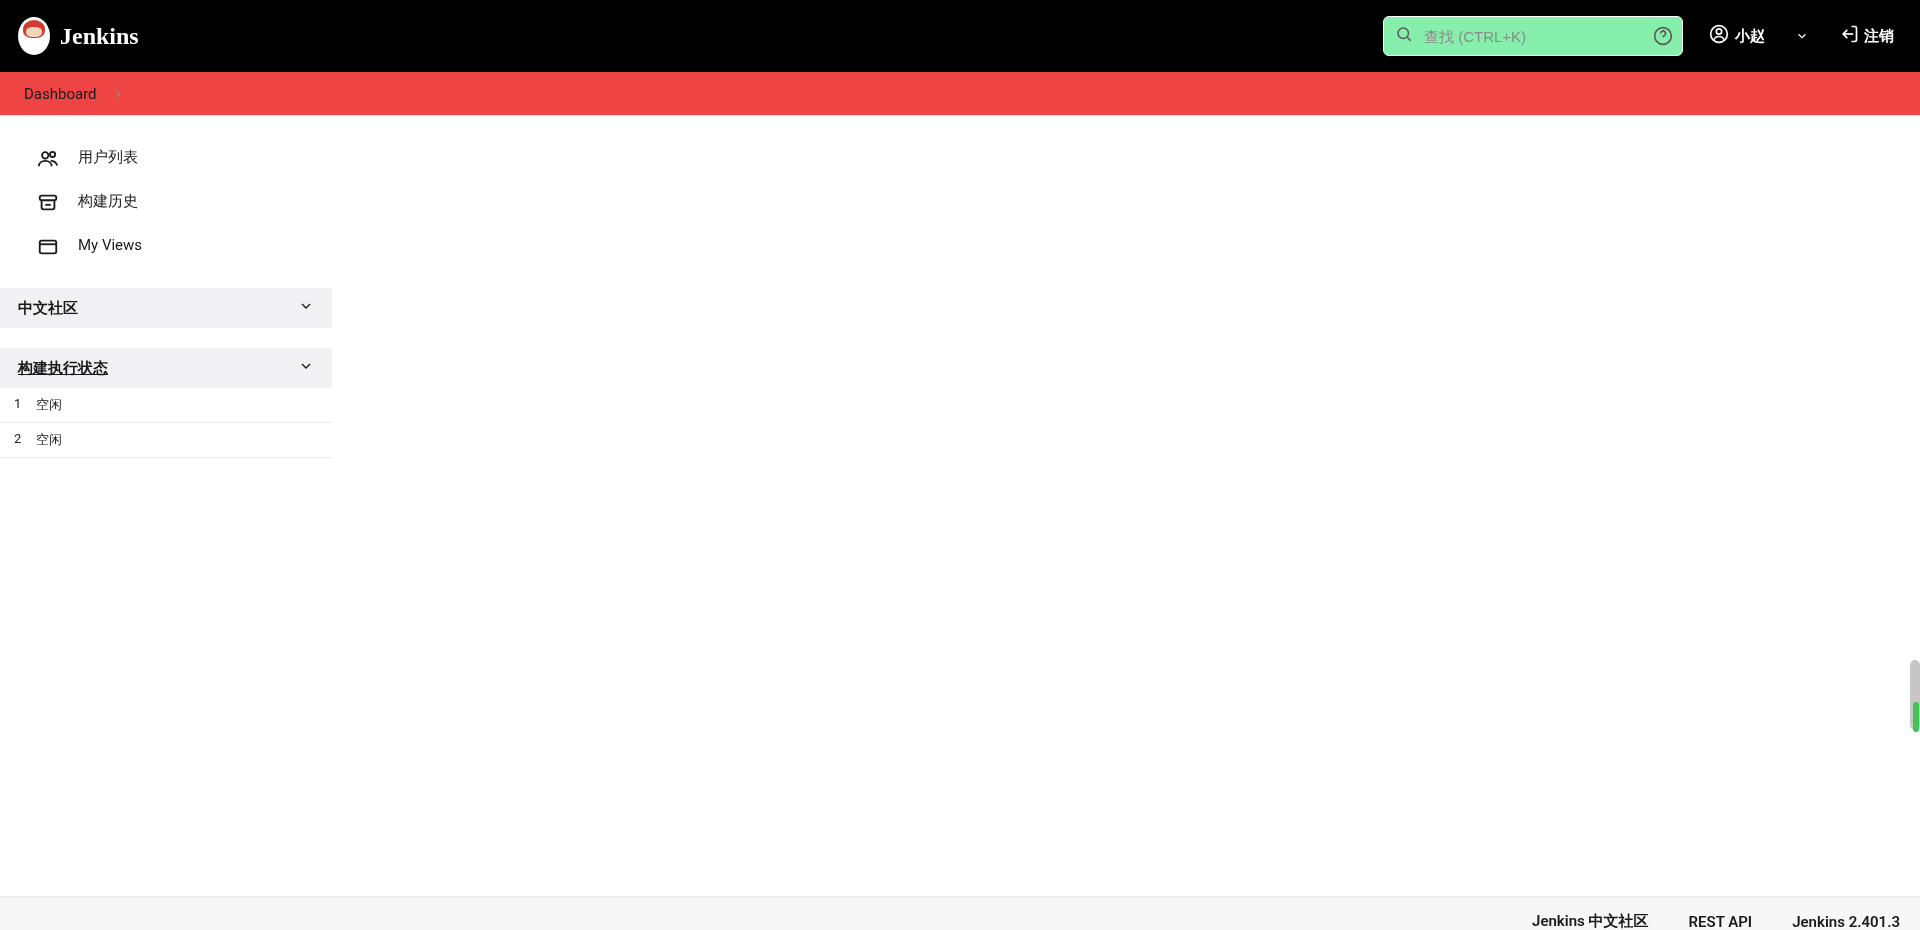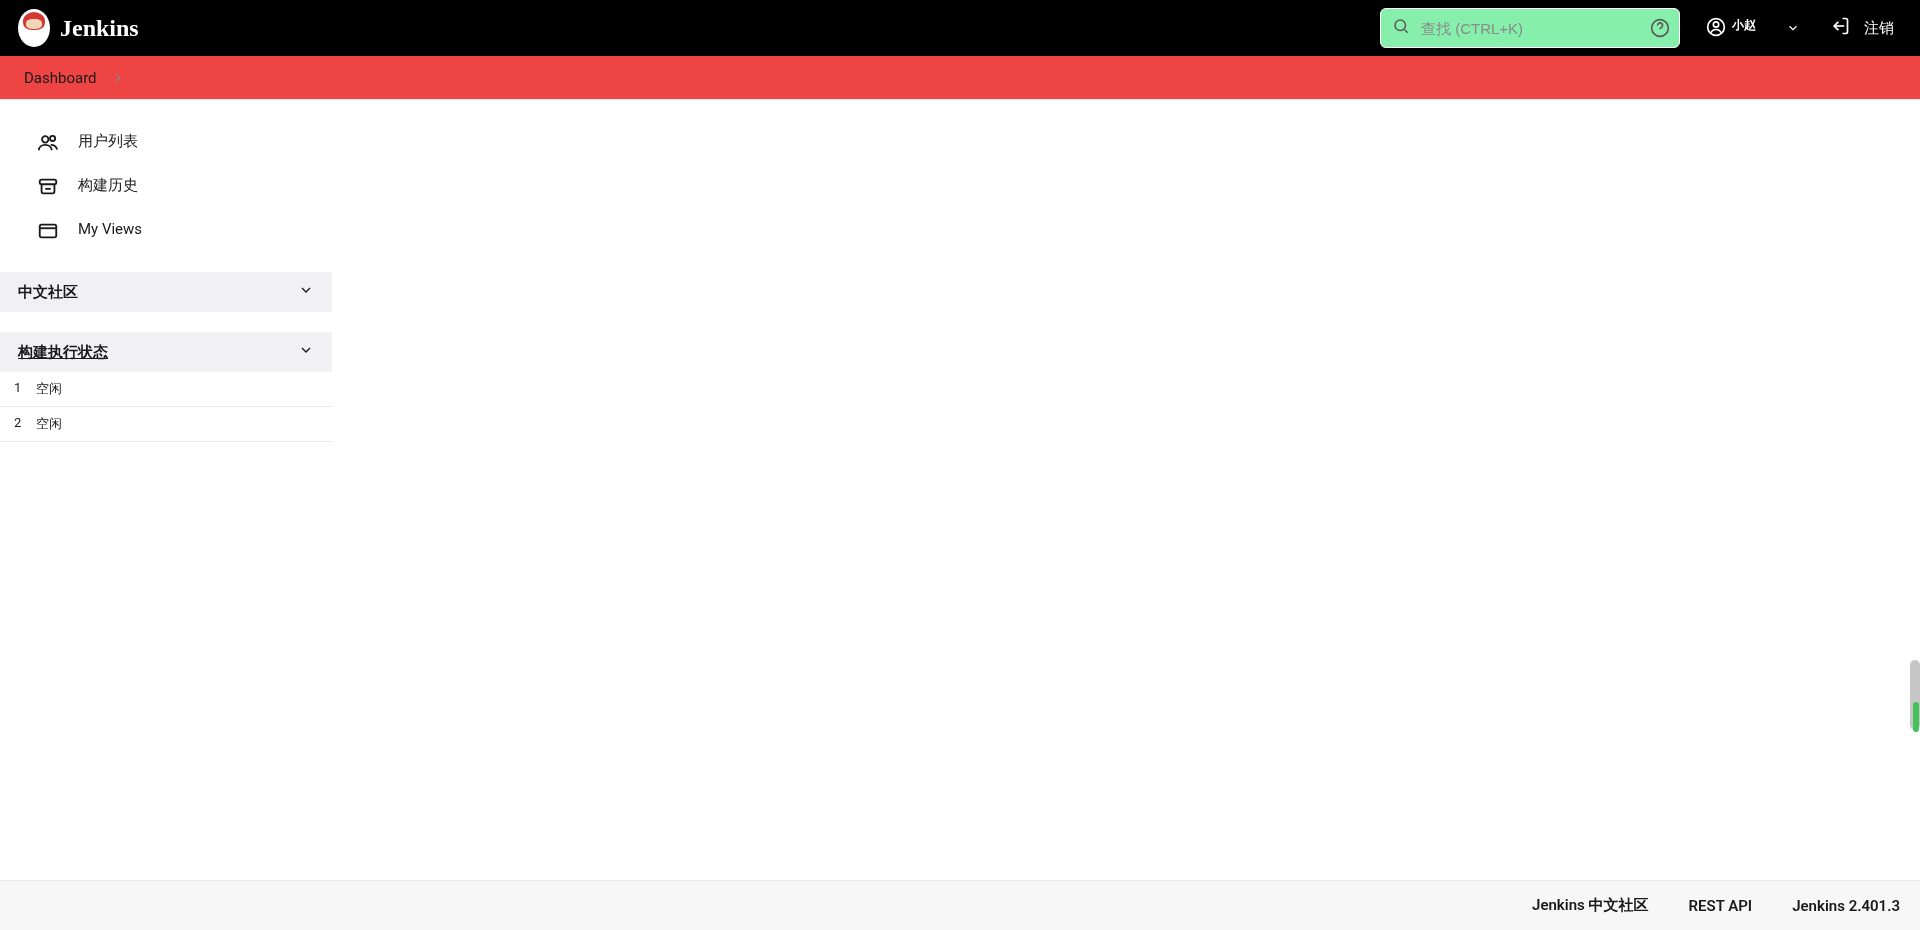--- a/index.html
+++ b/index.html
@@ -1,36 +1,36 @@
 <!DOCTYPE html>
 <html><head>
   <meta charset="utf-8">
   <style>
     * { margin: 0; padding: 0; box-sizing: border-box; }
     body { font-family: -apple-system, BlinkMacSystemFont, "Segoe UI", Roboto, Helvetica, Arial, sans-serif; background: #fff; color: #333; }
 
     
-    .header { background: #000; height: 56px; display: flex; align-items: center; padding: 0 18px; gap: 18px; }
+    .header { background: #000; height: 72px; display: flex; align-items: center; padding: 0 18px; gap: 18px; }
     .logo-area { display: flex; align-items: center; gap: 10px; cursor: pointer; }
     .logo-img { width: 32px; height: 38px; background: #fff; border-radius: 50%; position: relative; overflow: hidden; }
     .logo-img::before { content: ""; position: absolute; top: 3px; left: 5px; right: 5px; height: 18px; background: #d33833; border-radius: 50% 50% 40% 40%; }
     .logo-img::after { content: ""; position: absolute; top: 10px; left: 8px; right: 8px; height: 10px; background: #f0d6b7; border-radius: 40%; }
     .logo-text { color: #fff; font-size: 24px; font-weight: 700; font-family: Georgia, serif; }
 
     .header-spacer { flex: 1; }
 
     .search-wrap { position: relative; width: 300px; }
     .search-box { width: 100%; background: #86efac; border: 1px solid #fff; border-radius: 6px; height: 40px; padding: 0 44px 0 40px; font-size: 15px; color: #333; }
     .search-box::placeholder { color: #8a8a8a; }
     .search-icon-wrap { position: absolute; left: 12px; top: 50%; transform: translateY(-50%); color: #5a5a5a; }
     .help-icon-wrap { position: absolute; right: 10px; top: 50%; transform: translateY(-50%); color: #5a5a5a; cursor: pointer; display: flex; align-items: center; justify-content: center; }
 
-    .user-link { display: flex; align-items: flex-start; gap: 6px; color: #fff; font-size: 12px; font-weight: 600; cursor: pointer; padding: 6px 8px; border-radius: 6px; }
+    .user-link { display: flex; align-items: center; gap: 6px; color: #fff; font-size: 15px; font-weight: 600; cursor: pointer; padding: 6px 8px; border-radius: 6px; }
     .caret { display: flex; align-items: center; cursor: pointer; padding: 4px; }
-    .logout-link { display: flex; align-items: center; gap: 14px; color: #fff; font-size: 15px; font-weight: 400; cursor: pointer; padding: 6px 8px; border-radius: 6px; }
+    .logout-link { display: flex; align-items: center; gap: 5px; color: #fff; font-size: 15px; font-weight: 700; cursor: pointer; padding: 6px 8px; border-radius: 6px; }
 
     
     .breadcrumb-bar { background: #ef4444; border-bottom: 1px solid #eaeaea; height: 44px; display: flex; align-items: center; padding: 0 18px; }
     .breadcrumb-item { font-size: 15px; color: #1a1a1a; cursor: pointer; padding: 4px 6px; border-radius: 4px; }
     .breadcrumb-chevron { margin-left: 8px; color: #8a8a8a; display: flex; align-items: center; cursor: pointer; }
 
     
     .body { display: flex; min-height: calc(100vh - 100px - 50px); }
     .sidebar { width: 332px; padding-top: 20px; }
     .main { flex: 1; }

